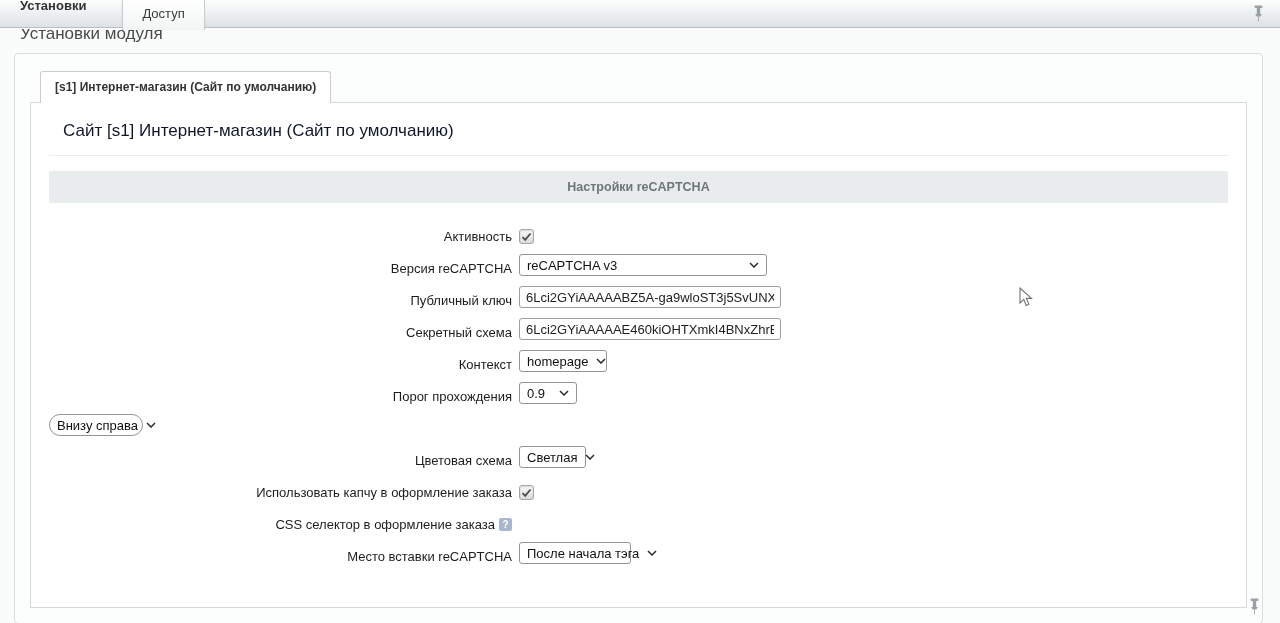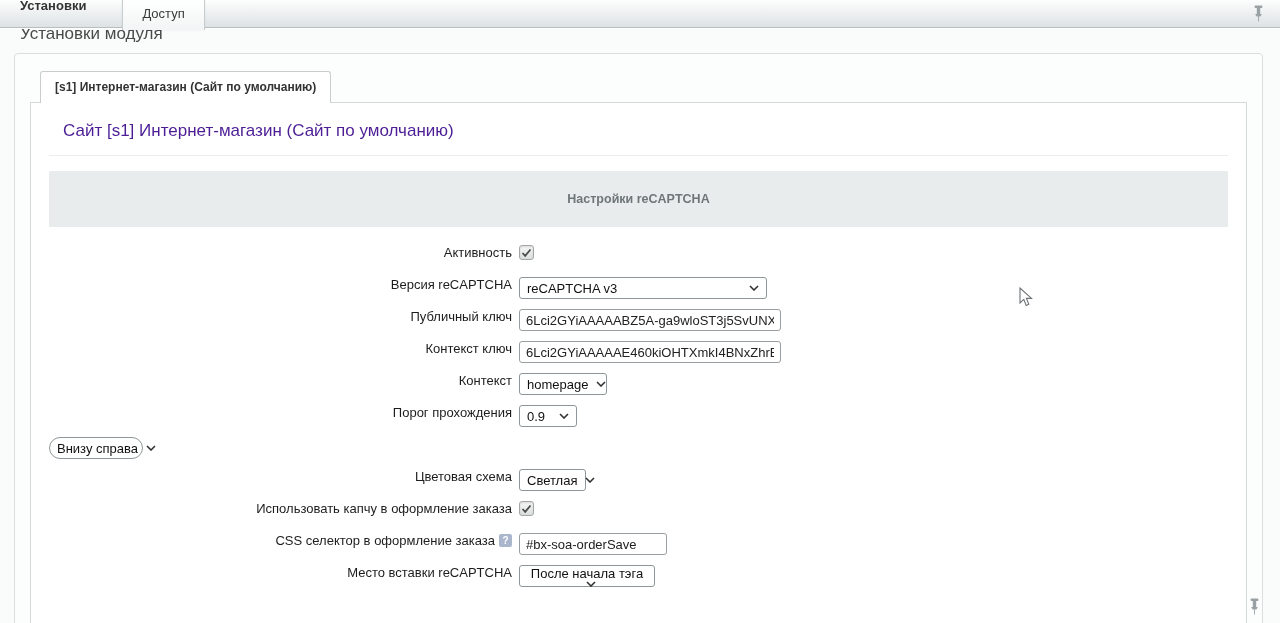--- a/index.html
+++ b/index.html
@@ -79,37 +79,37 @@
     color: #333;
     cursor: pointer;
   }
   .inner-panel {
     background: #fff;
     border: 1px solid #d5d9da;
     padding: 16px 18px 34px;
   }
   .site-heading {
     font-size: 17px;
-    color: #4c1d95;
+    color: #0f172a;
     padding: 2px 0 14px 14px;
     border-bottom: 1px solid #ececec;
   }
   .section-band {
     margin: 15px 0 18px;
     background: #e9eced;
     color: #6f7678;
     font-weight: bold;
     font-size: 12.5px;
     text-align: center;
-    padding: 21px 0;
+    padding: 9px 0;
     border-radius: 1px;
   }
 
   
-  .frm-row { display: flex; align-items: flex-start; margin-bottom: 9px; min-height: 23px; }
+  .frm-row { display: flex; align-items: flex-end; margin-bottom: 9px; min-height: 23px; }
   .frm-label {
     width: 470px;
     text-align: right;
     padding-right: 7px;
     color: #1d1d1d;
     font-size: 13px;
     white-space: nowrap;
     display: flex;
     justify-content: flex-end;
     align-items: center;
@@ -160,21 +160,21 @@
     padding: 0 7px;
     font-size: 13px;
     color: #111;
     cursor: pointer;
     white-space: nowrap;
   }
   .sel .chev { flex: 0 0 auto; margin-left: 8px; }
   .w262 { width: 262px; }
   .w214 { width: 248px; }
   .w148 { width: 148px; }
-  .w136 { width: 136px; flex-direction: column; }
+  .w136 { width: 112px; }
   .w94  { width: 94px; border-radius: 11px;  }
   .w88  { width: 88px;  }
   .w67  { width: 67px;  }
   .w42  { width: 58px;  }
   .bottom-pin { position: absolute; right: 20px; bottom: 8px; }
 
   .cursor { position: absolute; left: 1018px; top: 287px; z-index: 50; pointer-events: none; }
 </style>
 </head>
 <body>
@@ -220,21 +220,21 @@
           </svg>
       </div>
     </div>
 
     <div class="frm-row">
       <div class="frm-label">Публичный ключ</div>
       <input class="txt w262" type="text" value="6Lci2GYiAAAAABZ5A-ga9wloST3j5SvUNXXwuW56" style="">
     </div>
 
     <div class="frm-row">
-      <div class="frm-label">Контекст ключ</div>
+      <div class="frm-label">Секретный схема</div>
       <input class="txt w262" type="text" value="6Lci2GYiAAAAAE460kiOHTXmkI4BNxZhrBDA7NHR" style="">
     </div>
 
     <div class="frm-row">
       <div class="frm-label">Контекст</div>
       <div class="sel w88">
         <span>homepage</span>
         <svg class="chev" width="10" height="6" viewBox="0 0 10 6">
             <path d="M1 1 L5 5 L9 1" stroke="#333" stroke-width="1.6" fill="none"></path>
           </svg>
@@ -277,21 +277,20 @@
           <path d="M1.5 5 L4.2 7.8 L9.5 1.5" fill="none" stroke="#4c4c4c" stroke-width="1.8"></path>
         </svg>
       </span>
     </div>
 
     <div class="frm-row">
       <div class="frm-label">
         <span>CSS селектор в оформление заказа</span>
         <span class="hint">?</span>
       </div>
-      <input class="txt w148" type="text" value="#bx-soa-orderSave" style="">
     </div>
 
     <div class="frm-row">
       <div class="frm-label">Место вставки reCAPTCHA</div>
       <div class="sel w136">
         <span>После начала тэга</span>
         <svg class="chev" width="10" height="6" viewBox="0 0 10 6">
             <path d="M1 1 L5 5 L9 1" stroke="#333" stroke-width="1.6" fill="none"></path>
           </svg>
       </div>

